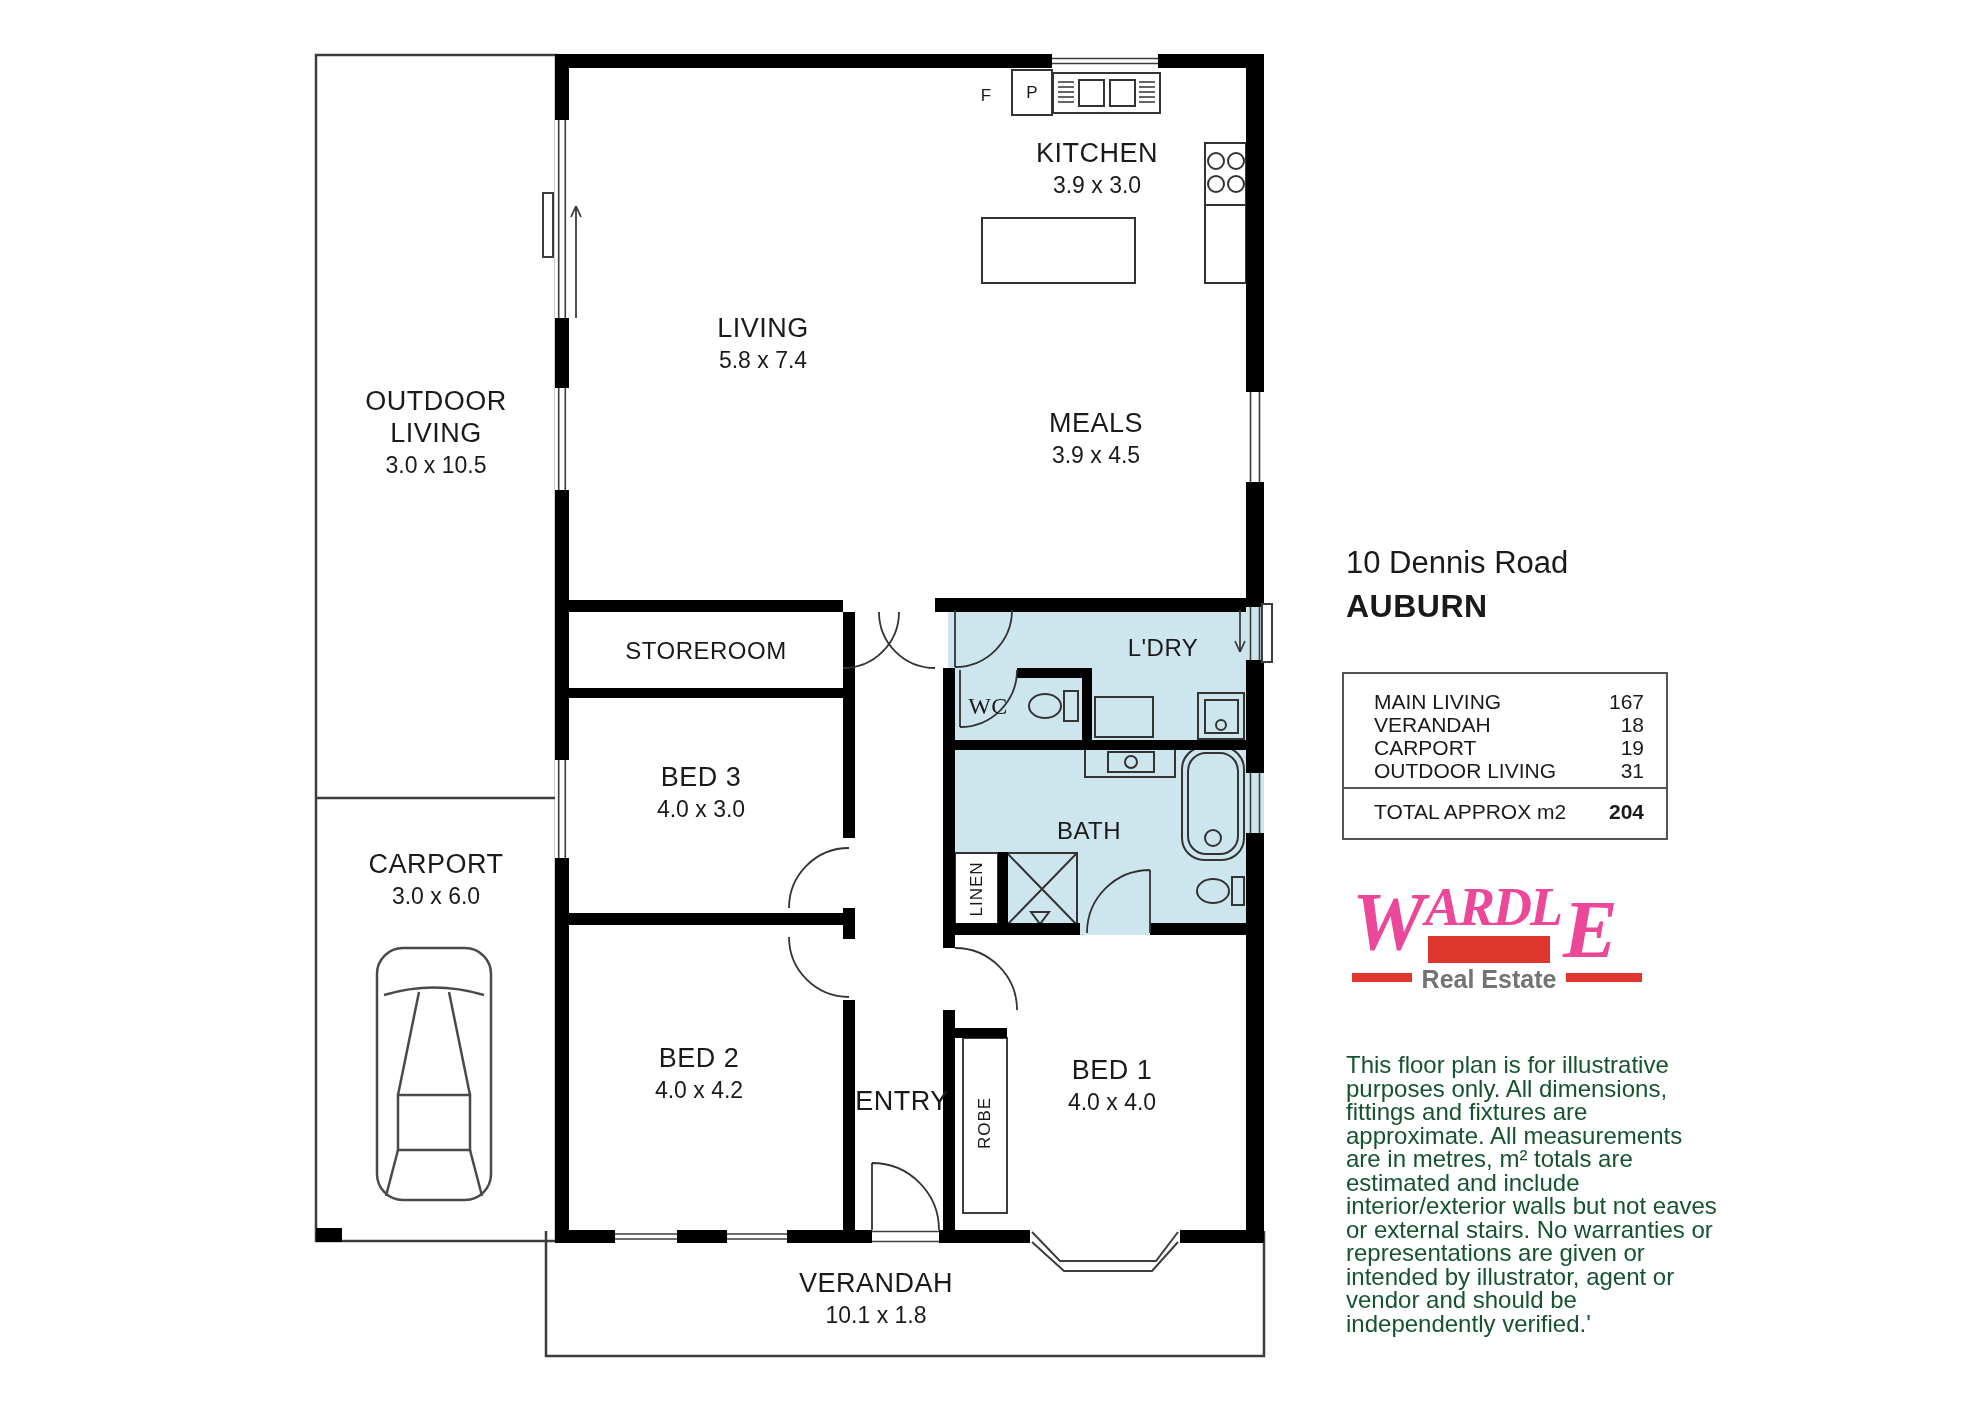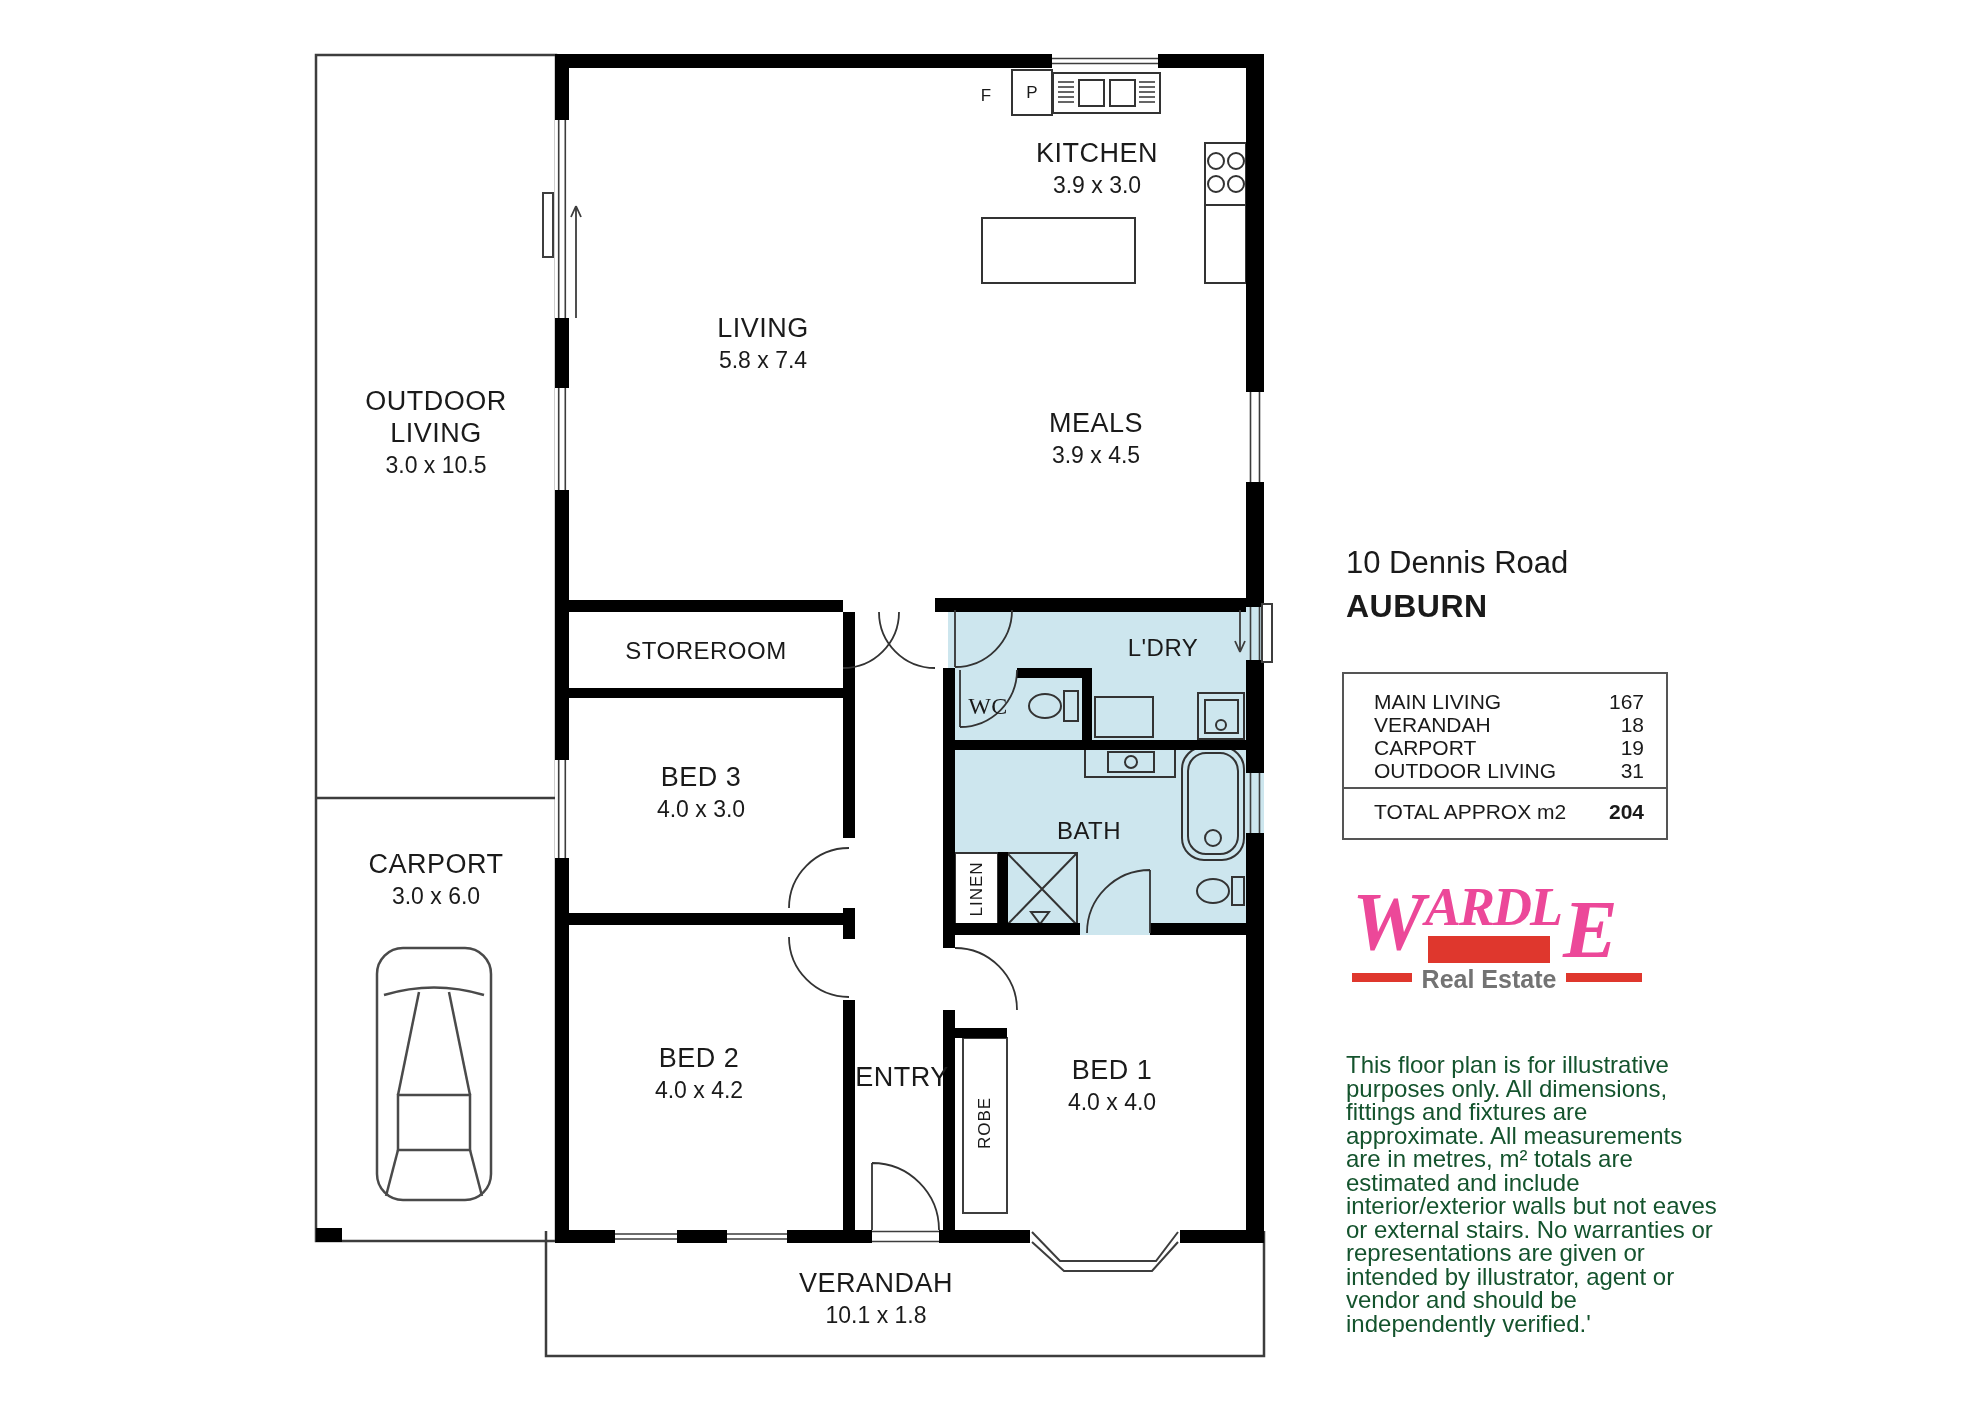--- a/index.html
+++ b/index.html
@@ -251,21 +251,21 @@
     <div class="room-dims">4.0 x 3.0</div>
   </div>
   <div class="room-label" style="left:436px;top:879px;">
     <div class="room-name">CARPORT</div>
     <div class="room-dims">3.0 x 6.0</div>
   </div>
   <div class="room-label" style="left:699px;top:1073px;">
     <div class="room-name">BED 2</div>
     <div class="room-dims">4.0 x 4.2</div>
   </div>
-  <div class="room-label" style="left:902px;top:1078px;">
+  <div class="room-label" style="left:902px;top:1102px;">
     <div class="room-name">ENTRY</div>
   </div>
   <div class="room-label" style="left:1112px;top:1085px;">
     <div class="room-name">BED 1</div>
     <div class="room-dims">4.0 x 4.0</div>
   </div>
   <div class="room-label" style="left:988px;top:706px;font-family:Liberation Serif, serif;">
     <div class="room-name small-name">WC</div>
   </div>
   <div class="room-label" style="left:1163px;top:648px;">

